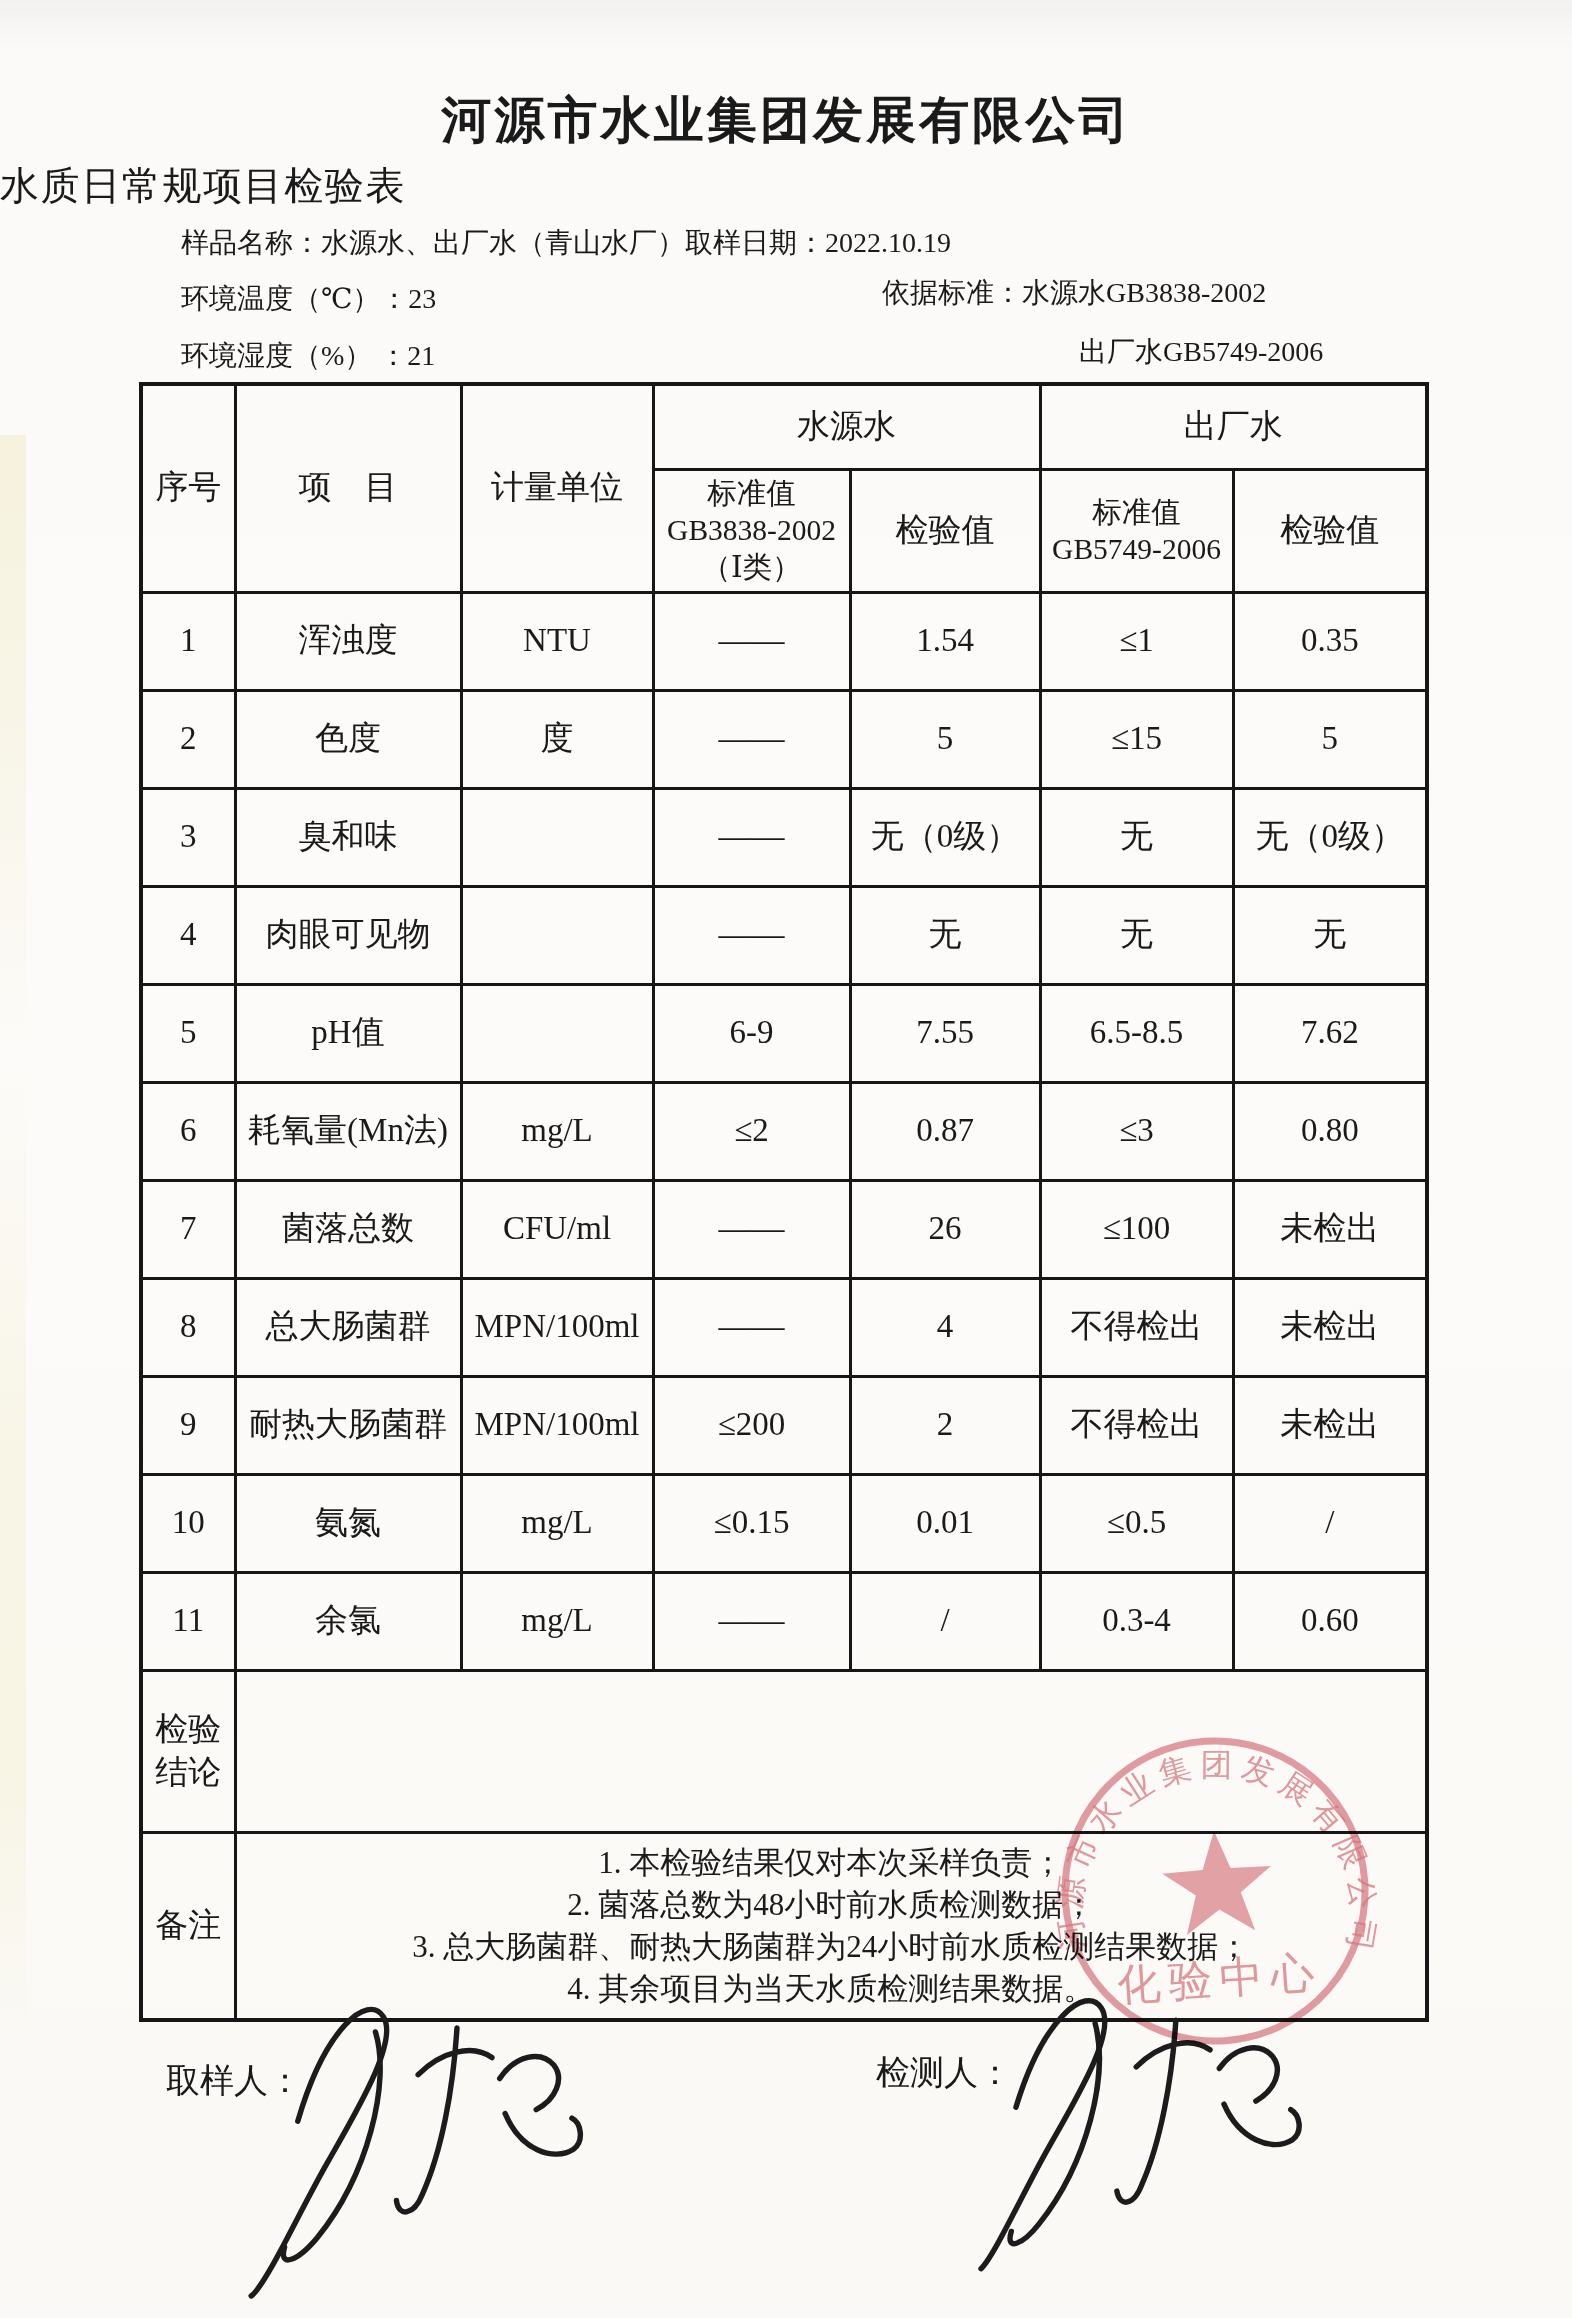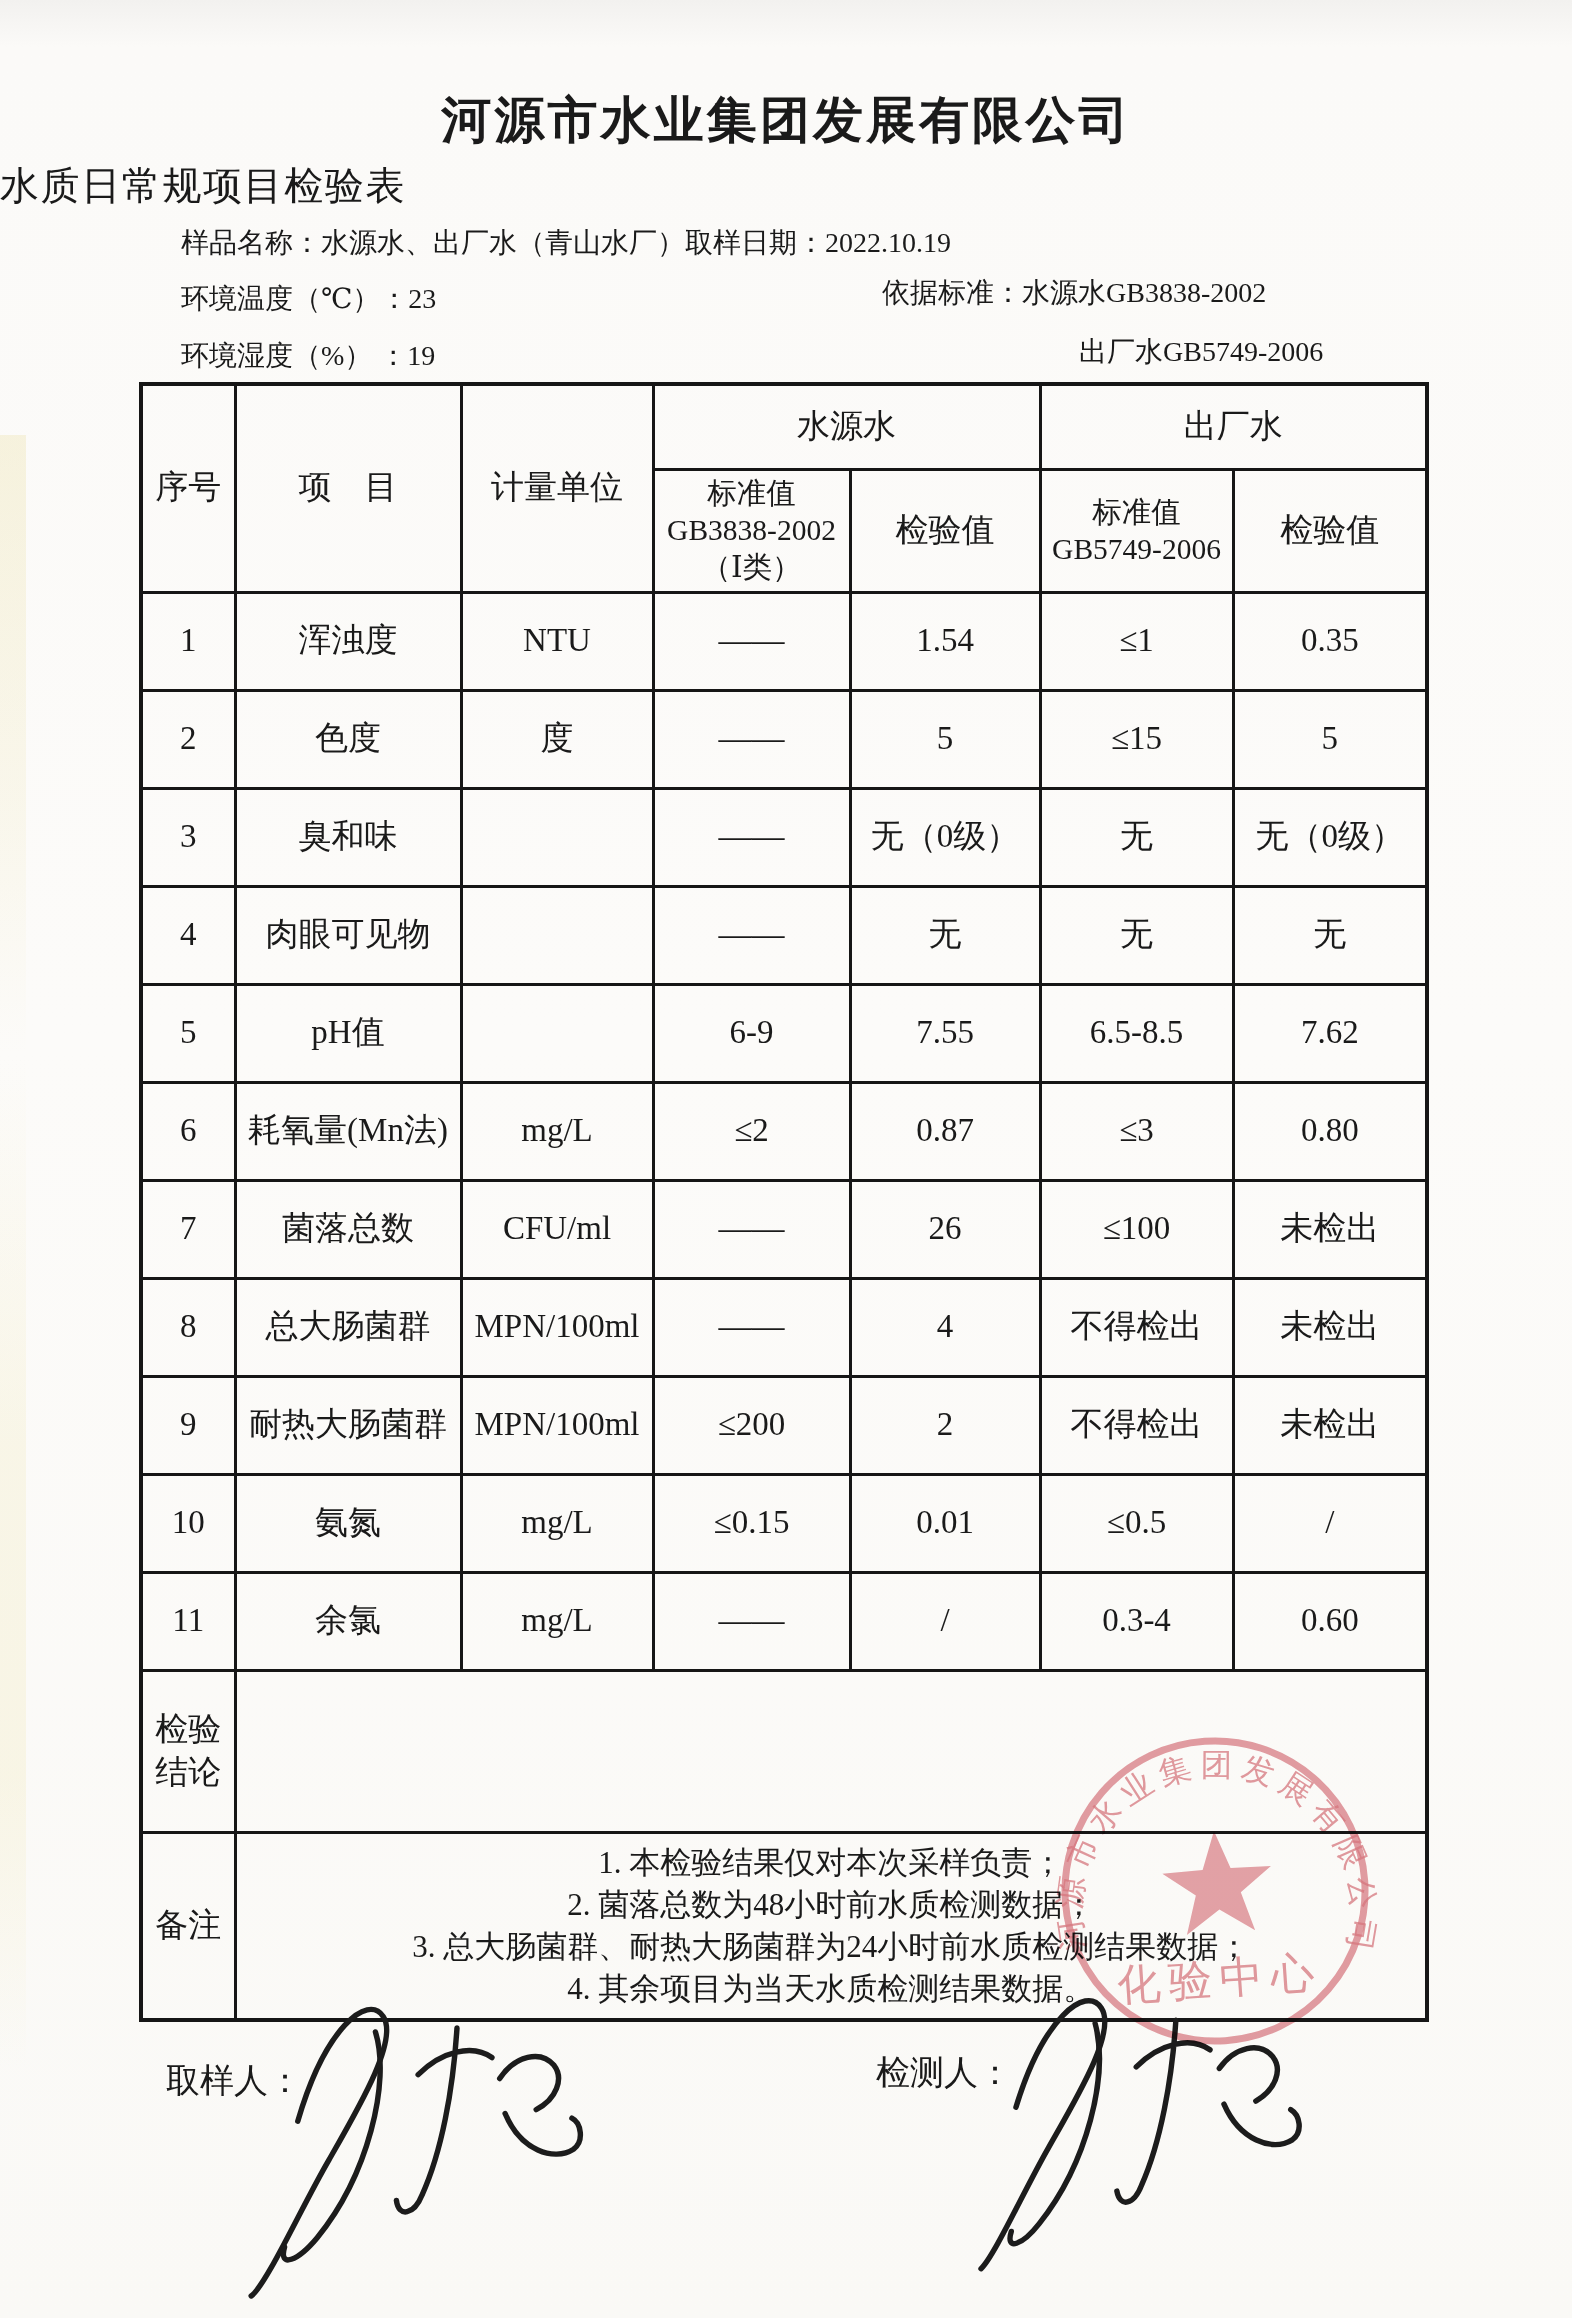--- a/index.html
+++ b/index.html
@@ -74,21 +74,21 @@
 <body>
 
 <div class="edge-tint"></div>
 
 <div class="company-title">河源市水业集团发展有限公司</div>
 <div class="doc-title">水质日常规项目检验表</div>
 
 <div class="info-line" id="info-sample">样品名称：水源水、出厂水（青山水厂）取样日期：2022.10.19</div>
 <div class="info-line" id="info-temp">环境温度（℃）：23</div>
 <div class="info-line" id="info-standard1">依据标准：水源水GB3838-2002</div>
-<div class="info-line" id="info-humidity">环境湿度（%） ：19</div>
+<div class="info-line" id="info-humidity">环境湿度（%） ：21</div>
 <div class="info-line" id="info-standard2">出厂水GB5749-2006</div>
 
 <table class="report">
   <colgroup>
     <col style="width:94px">
       <col style="width:226px">
       <col style="width:192px">
     <col style="width:197px">
       <col style="width:190px">
       <col style="width:193px">

